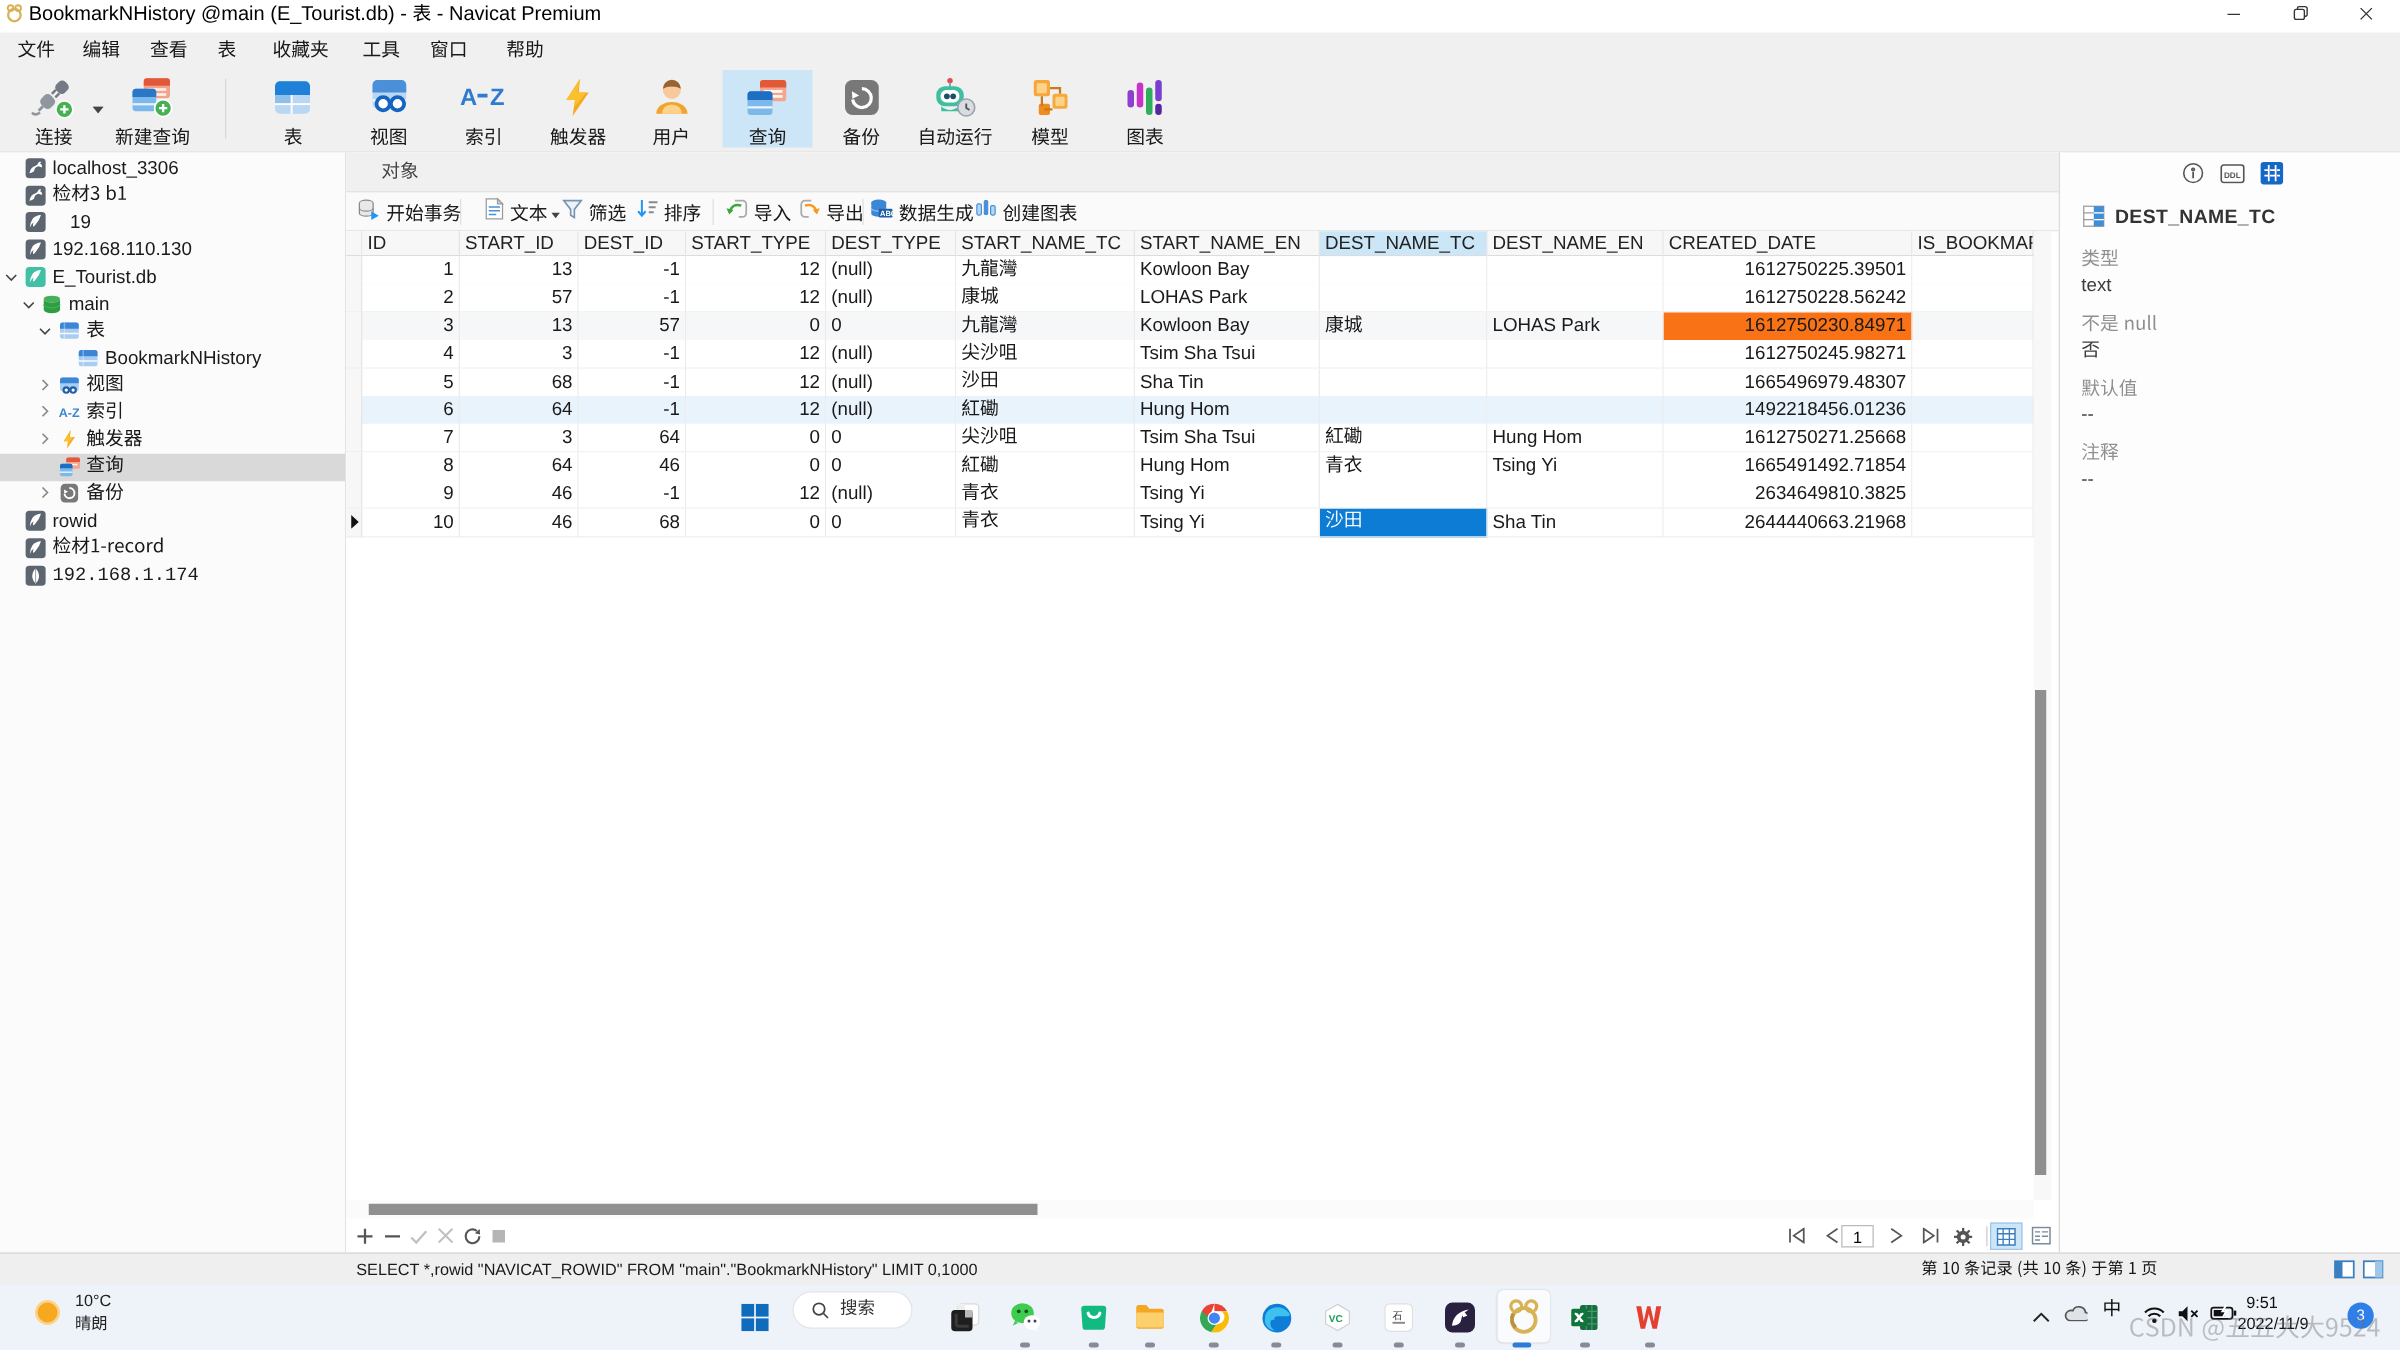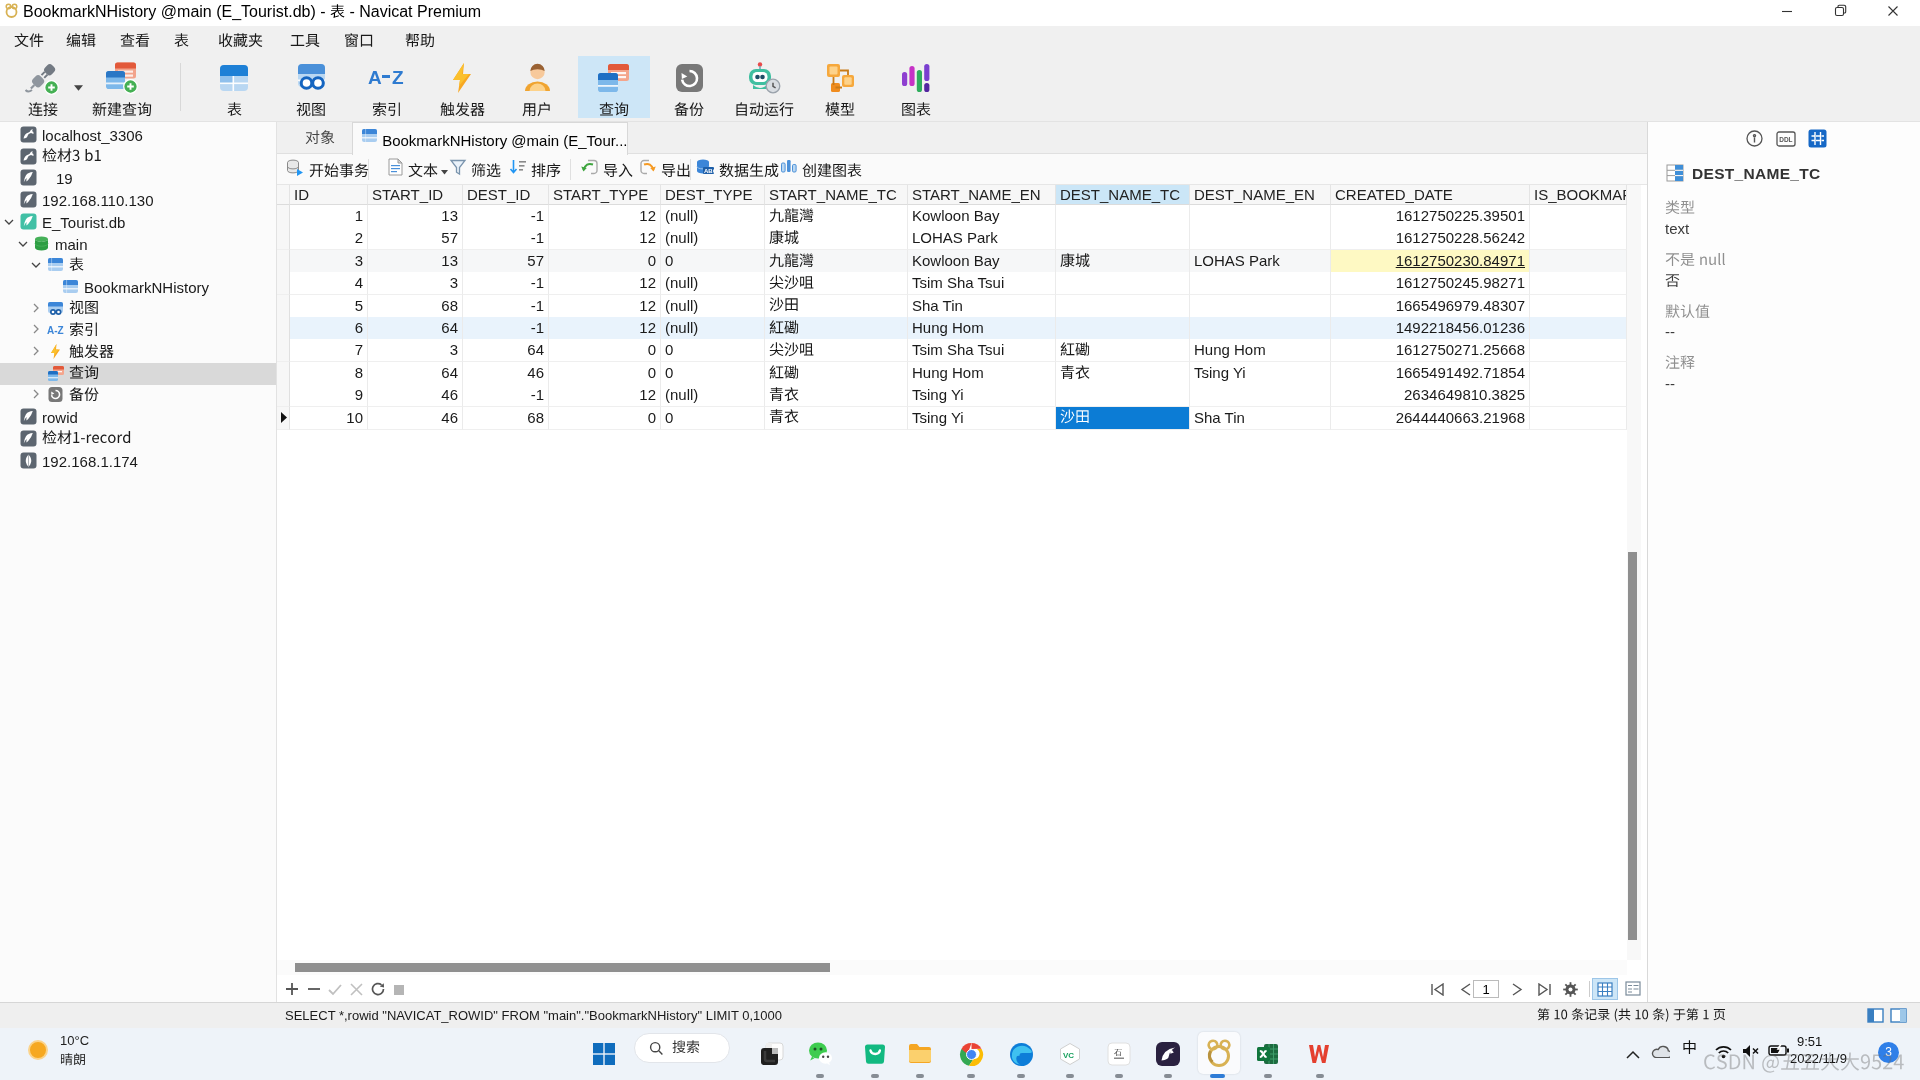--- a/index.html
+++ b/index.html
@@ -493,43 +493,37 @@
             <path transform="translate(2555,0)" d="M46 245H302V315H46Z"></path>
             <path transform="translate(2902,0)" d="M92 0H184V349C220 441 275 475 320 475C343 475 355 472 373 466L390 545C373 554 356 557 332 557C272 557 216 513 178 444H176L167 543H92Z"></path>
             <path transform="translate(3290,0)" d="M312 -13C385 -13 443 11 490 42L458 103C417 76 375 60 322 60C219 60 148 134 142 250H508C510 264 512 282 512 302C512 457 434 557 295 557C171 557 52 448 52 271C52 92 167 -13 312 -13ZM141 315C152 423 220 484 297 484C382 484 432 425 432 315Z"></path>
             <path transform="translate(3844,0)" d="M306 -13C371 -13 433 13 482 55L442 117C408 87 364 63 314 63C214 63 146 146 146 271C146 396 218 480 317 480C359 480 394 461 425 433L471 493C433 527 384 557 313 557C173 557 52 452 52 271C52 91 162 -13 306 -13Z"></path>
             <path transform="translate(4354,0)" d="M303 -13C436 -13 554 91 554 271C554 452 436 557 303 557C170 557 52 452 52 271C52 91 170 -13 303 -13ZM303 63C209 63 146 146 146 271C146 396 209 480 303 480C397 480 461 396 461 271C461 146 397 63 303 63Z"></path>
             <path transform="translate(4960,0)" d="M92 0H184V349C220 441 275 475 320 475C343 475 355 472 373 466L390 545C373 554 356 557 332 557C272 557 216 513 178 444H176L167 543H92Z"></path>
             <path transform="translate(5348,0)" d="M277 -13C342 -13 400 22 442 64H445L453 0H528V796H436V587L441 494C393 533 352 557 288 557C164 557 53 447 53 271C53 90 141 -13 277 -13ZM297 64C202 64 147 141 147 272C147 396 217 480 304 480C349 480 391 464 436 423V138C391 88 347 64 297 64Z"></path>
           </g>
         </svg></span>
     </div>
-    <div class="tree-row" style="top:327.4999999999999px;">
+    <div class="tree-row" style="top:327.4999999999999px;font-family:Liberation Mono, monospace;">
       <span class="abs" style="left:20px;top:2px"><svg width="17" height="17" viewBox="0 0 17 17" style="">
           <rect x="0.5" y="0.5" width="16" height="16" rx="3" fill="#5d6670"></rect>
           <path d="M8.5 2.5 q3.5 4 2.5 8 q-.7 2.8-2.2 3.8 l-.3 1.2-.3-1.2 q-1.5-1-2.2-3.8 q-1-4 2.5-8z" fill="#fff"></path>
           <path d="M8.5 2.5 v12" stroke="#5d6670" stroke-width=".5"></path>
         </svg></span>
       <span class="abs" style="left:42px;top:2px;white-space:nowrap"><span class="lbl">192.168.1.174</span></span>
     </div>
   </div>
 <div class="content">
     <div class="tabbar">
       <span class="tab-obj"><svg width="30.0" height="17.4" viewBox="0 -860 2000 1160" style="vertical-align:middle;margin-top:-1px" fill="#444">
           <g transform="scale(1,-1)">
             <path transform="translate(0,0)" d="M502 394C549 323 594 228 610 168L676 201C660 261 612 353 563 422ZM91 453C152 398 217 333 275 267C215 139 136 42 45 -17C63 -32 86 -60 98 -78C190 -12 268 80 329 203C374 147 411 94 435 49L495 104C466 156 419 218 364 281C410 396 443 533 460 695L411 709L398 706H70V635H378C363 527 339 430 307 344C254 399 198 453 144 500ZM765 840V599H482V527H765V22C765 4 758 -1 741 -2C724 -2 668 -3 605 0C615 -23 626 -58 630 -79C715 -79 766 -77 796 -64C827 -51 839 -28 839 22V527H959V599H839V840Z"></path>
             <path transform="translate(1000,0)" d="M341 844C286 762 185 663 52 590C68 580 91 555 102 538C122 550 141 562 160 575V411H328C253 365 163 332 65 310C77 296 96 268 103 254C202 282 294 319 373 370C398 353 421 336 441 318C357 259 213 203 98 177C112 164 130 140 140 124C251 154 389 214 479 280C495 262 509 244 520 226C418 143 234 66 84 30C99 17 119 -9 129 -27C266 13 434 88 546 173C573 101 560 39 520 13C500 -1 476 -3 450 -3C427 -3 391 -3 355 1C366 -18 374 -48 375 -68C408 -69 439 -70 463 -70C505 -70 534 -64 569 -40C636 2 654 104 605 211L660 237C703 143 785 30 903 -29C913 -8 936 21 953 36C840 83 761 181 719 268C769 294 819 323 861 351L801 396C744 354 653 299 578 261C544 313 494 364 425 407L430 411H849V636H582C611 669 640 708 660 743L609 777L597 773H377C393 791 407 810 420 828ZM324 713H554C536 686 514 658 492 636H241C271 661 299 687 324 713ZM231 578H495C472 537 442 501 407 470H231ZM566 578H775V470H492C521 502 545 538 566 578Z"></path>
           </g>
         </svg></span>
-      <div class="tab-act"><svg width="17" height="17" viewBox="0 0 17 17" style="">
-          <rect x="1" y="2" width="15" height="13" rx="2" fill="#a9cdf0"></rect>
-          <path d="M1 7 h15 v-3 a2 2 0 0 0 -2 -2 h-11 a2 2 0 0 0 -2 2 z" fill="#3c86d8"></path>
-          <rect x="1" y="10.2" width="15" height="1.2" fill="#fff" opacity=".9"></rect>
-          <rect x="4" y="2" width="1.1" height="13" fill="#fff" opacity=".35"></rect>
-        </svg> <span style="vertical-align:middle">BookmarkNHistory @main (E_Tour...</span></div>
     </div>
     <div class="qbar">
       <div class="abs" style="left:91px;top:5px;width:1px;height:21px;background:#e0e0e0"></div>
       <div class="abs" style="left:293px;top:5px;width:1px;height:21px;background:#e0e0e0"></div>
       <div class="abs" style="left:413px;top:5px;width:1px;height:21px;background:#e0e0e0"></div>
       <span class="qitem" style="left:8px"><svg width="20" height="18" viewBox="0 0 20 18" style="">
           <ellipse cx="8" cy="4.5" rx="5.5" ry="2.4" fill="#e8e8e8" stroke="#8a8a8a"></ellipse>
           <path d="M2.5 4.5 v8 a5.5 2.4 0 0 0 11 0 v-8" fill="#e8e8e8" stroke="#8a8a8a"></path>
           <path d="M2.5 8.5 a5.5 2.4 0 0 0 11 0" fill="none" stroke="#8a8a8a"></path>
           <path d="M12 11 l6 3.5 -6 3.5z" fill="#2196f3"></path>
@@ -683,21 +677,21 @@
           </g>
         </svg></div>
       <div class="gc txt" style="left:631px;top:64.8px;width:148px;background:#f6f7f8;">Kowloon Bay</div>
       <div class="gc txt" style="left:779px;top:64.8px;width:134px;background:#f6f7f8;"><svg width="30.0" height="17.4" viewBox="0 -860 2000 1160" style="vertical-align:middle;margin-top:-1px" fill="#1a1a1a">
           <g transform="scale(1,-1)">
             <path transform="translate(0,0)" d="M242 236C292 204 357 158 388 128L433 175C399 203 333 248 284 277ZM790 421V342H596V421ZM790 478H596V550H790ZM469 829C484 806 501 778 514 752H118V456C118 309 111 105 31 -39C48 -47 79 -67 93 -80C177 72 190 300 190 456V685H520V605H263V550H520V478H215V421H520V342H254V287H520V172C398 123 271 72 188 43L218 -19C303 17 414 65 520 113V6C520 -11 514 -16 496 -17C479 -18 418 -18 356 -16C367 -34 377 -62 382 -80C465 -80 518 -80 552 -70C583 -59 596 -40 596 6V171C674 73 787 2 921 -33C931 -16 950 12 966 26C878 45 799 78 733 124C788 152 852 191 903 228L847 272C807 238 740 193 686 160C649 193 619 229 596 269V287H861V416H959V482H861V605H596V685H949V752H601C586 782 563 820 542 850Z"></path>
             <path transform="translate(1000,0)" d="M41 129 65 55C145 86 244 125 340 164L326 232L229 196V526H325V596H229V828H159V596H53V526H159V170C115 154 74 140 41 129ZM866 506C844 414 814 329 775 255C759 354 747 478 742 617H953V687H880L930 722C905 754 853 802 809 834L759 801C801 768 850 720 874 687H740C739 737 739 788 739 841H667L670 687H366V375C366 245 356 80 256 -36C272 -45 300 -69 311 -83C420 42 436 233 436 375V419H562C560 238 556 174 546 158C540 150 532 148 520 148C507 148 476 148 442 151C452 135 458 107 460 88C495 86 530 86 550 88C574 91 588 98 602 115C620 141 624 222 627 453C628 462 628 482 628 482H436V617H672C680 443 694 285 721 165C667 89 601 25 521 -24C537 -36 564 -63 575 -76C639 -33 695 20 743 81C774 -14 816 -70 872 -70C937 -70 959 -23 970 128C953 135 929 150 914 166C910 51 901 2 881 2C848 2 818 57 795 153C856 249 902 362 935 493Z"></path>
           </g>
         </svg></div>
       <div class="gc txt" style="left:913px;top:64.8px;width:141px;background:#f6f7f8;">LOHAS Park</div>
-      <div class="gc num" style="left:1054px;top:64.8px;width:199px;background:#fef9c3;text-decoration:underline;">1612750230.84971</div>
+      <div class="gc num" style="left:1054px;top:64.8px;width:199px;background:#f97316;">1612750230.84971</div>
       <div class="gc txt" style="left:1253px;top:64.8px;width:97px;background:#f6f7f8;"></div>
       <div class="gc" style="left:0;top:87.19999999999999px;width:13px;background:#f7f7f7;border-right:1px solid #e0e0e0"></div>
       <div class="gc num" style="left:13px;top:87.19999999999999px;width:78px;background:#fff;">4</div>
       <div class="gc num" style="left:91px;top:87.19999999999999px;width:95px;background:#fff;">3</div>
       <div class="gc num" style="left:186px;top:87.19999999999999px;width:86px;background:#fff;">-1</div>
       <div class="gc num" style="left:272px;top:87.19999999999999px;width:112px;background:#fff;">12</div>
       <div class="gc txt" style="left:384px;top:87.19999999999999px;width:104px;background:#fff;">(null)</div>
       <div class="gc txt" style="left:488px;top:87.19999999999999px;width:143px;background:#fff;"><svg width="45.0" height="17.4" viewBox="0 -860 3000 1160" style="vertical-align:middle;margin-top:-1px" fill="#1a1a1a">
           <g transform="scale(1,-1)">
             <path transform="translate(0,0)" d="M259 751C216 650 144 550 68 486C85 474 115 450 128 438C202 510 281 621 330 731ZM658 719C741 637 831 521 869 446L937 484C897 560 804 673 720 752ZM456 840V462H534V840ZM462 431C458 395 454 360 447 327H54V258H430C387 129 292 34 48 -15C63 -30 81 -60 88 -79C338 -24 447 79 498 219C575 55 707 -38 916 -79C926 -58 944 -28 960 -12C755 20 623 108 555 258H945V327H527C533 360 538 395 542 431Z"></path>

